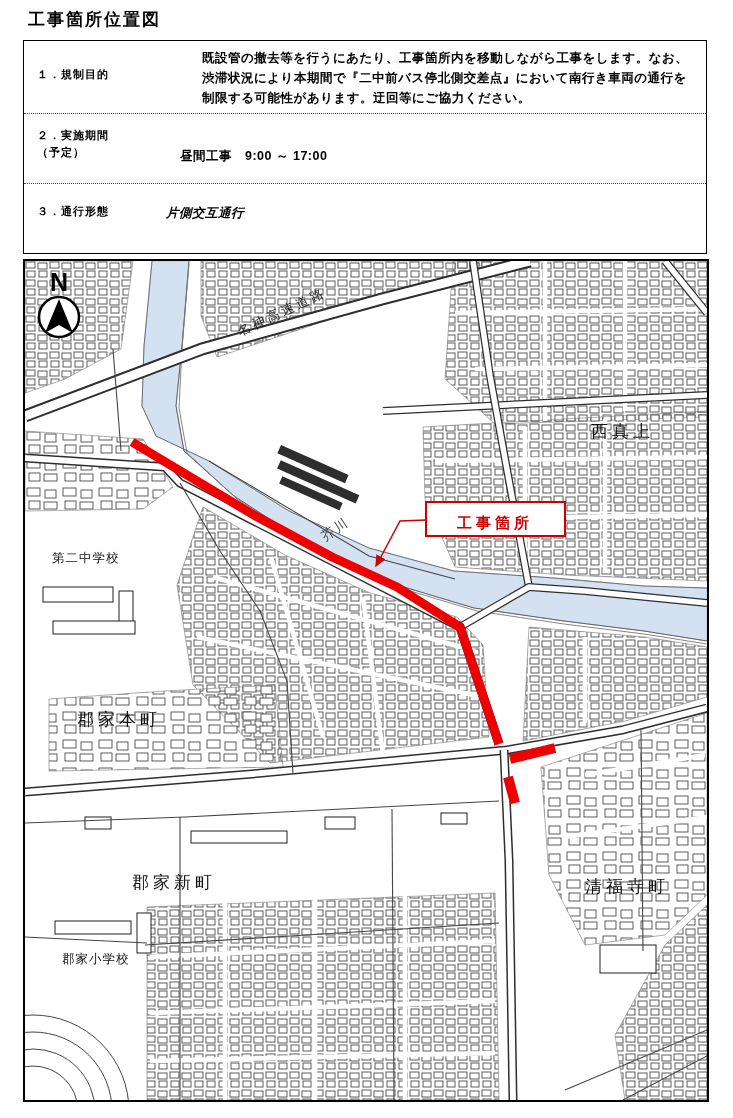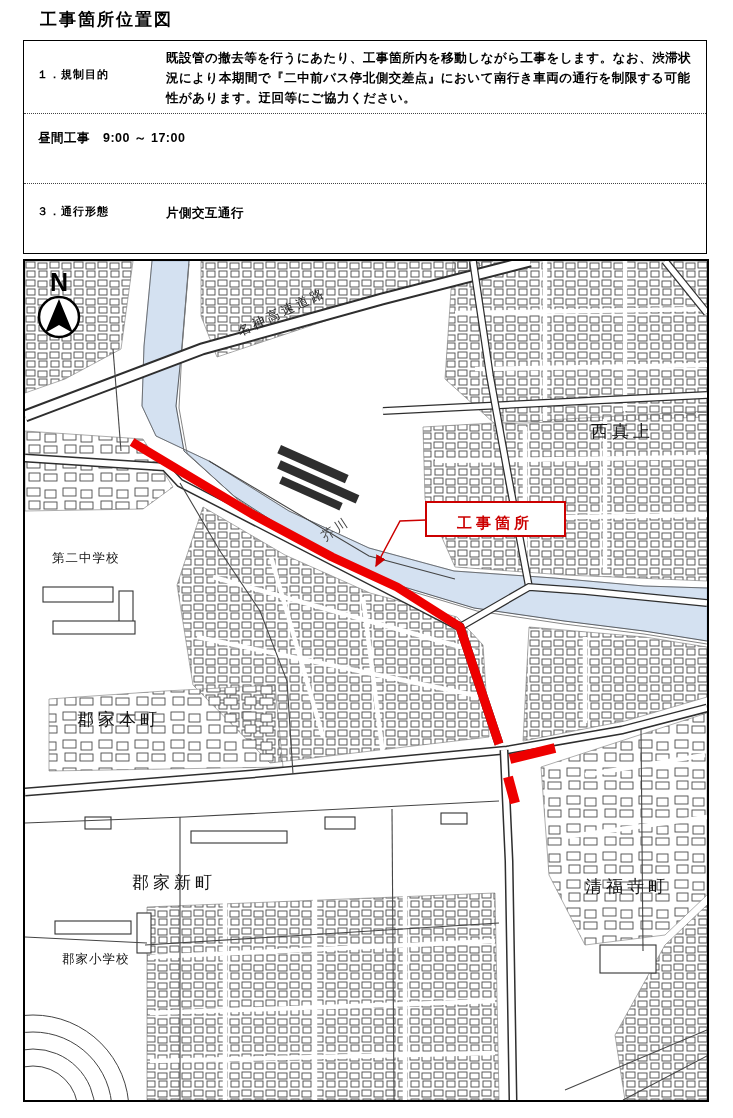--- a/index.html
+++ b/index.html
@@ -1,35 +1,35 @@
 <!DOCTYPE html>
 <html><head>
 <meta charset="utf-8">
 <style>
   html,body{margin:0;padding:0;background:#fff;}
   body{width:733px;height:1118px;position:relative;overflow:hidden;
        font-family:"Liberation Sans","DejaVu Sans",sans-serif;color:#000;}
-  .title{position:absolute;left:40px;top:8px;font-size:17px;font-weight:bold;letter-spacing:2px;}
+  .title{position:absolute;left:28px;top:8px;font-size:17px;font-weight:bold;letter-spacing:2px;}
   .info-table{position:absolute;left:23px;top:40px;width:684px;height:214px;
       border:1.5px solid #000;box-sizing:border-box;display:flex;flex-direction:column;}
   .row{display:flex;box-sizing:border-box;}
   .row1{height:72px;}
   .row2{height:70px;border-top:1px dotted #444;}
   .row3{height:70px;border-top:1px dotted #444;}
   .cell-label{width:142px;box-sizing:border-box;padding-left:13px;
       font-size:11px;font-weight:bold;letter-spacing:1px;line-height:17px;}
   .cell-content{flex:1;box-sizing:border-box;padding-right:8px;
       font-size:12.5px;font-weight:bold;letter-spacing:0.5px;line-height:20px;}
   .row1 .cell-label{padding-top:25px;}
-  .row1 .cell-content{padding-top:7px;}
+  .row1 .cell-content{padding-top:7px;margin-left:36px;}
   .row2 .cell-label{padding-top:13px;}
   .row2 .cell-content{padding-top:13px;line-height:22px;}
-  .row2 .cell-content .l2{margin-left:14px;}
+  .row2 .cell-content .l2{margin-left:14px;margin-top:18px;}
   .row3 .cell-label{padding-top:19px;}
-  .row3 .cell-content{padding-top:19px;}
+  .row3 .cell-content{padding-top:19px;font-style:italic;}
   .map-wrap{position:absolute;left:23px;top:259px;width:686px;height:843px;
       border:2px solid #000;box-sizing:border-box;background:#fff;}
   svg{display:block;}
   .blk{stroke:#777;stroke-width:.6;}
   .stline{stroke:#fff;stroke-width:4.5;fill:none;}
   .lane{stroke:#454545;stroke-width:1.1;fill:none;}
   .road-c{fill:none;stroke:#2e2e2e;stroke-linecap:butt;}
   .road-f{fill:none;stroke:#fff;stroke-linecap:butt;}
   .bldg{fill:#fff;stroke:#333;stroke-width:1.1;}
   .district{font-family:"Liberation Serif","DejaVu Serif",serif;font-size:17px;fill:#111;letter-spacing:4px;}
@@ -45,20 +45,24 @@
 <div class="title">工事箇所位置図</div>
 
 <div class="info-table">
   <div class="row row1">
     <div class="cell-label">１．規制目的</div>
     <div class="cell-content">
       <span>既設管の撤去等を行うにあたり、工事箇所内を移動しながら工事をします。</span><span>なお、渋滞状況により本期間で『二中前バス停北側交差点』において南行き車両の通行を制限する可能性があります。迂回等にご協力ください。</span>
     </div>
   </div>
   <div class="row row2">
+    <div class="cell-label">
+      <div>２．実施期間</div>
+      <div>（予定）</div>
+    </div>
     <div class="cell-content">
       <div class="l2">昼間工事　9:00 ～ 17:00</div>
     </div>
   </div>
   <div class="row row3">
     <div class="cell-label">３．通行形態</div>
     <div class="cell-content">片側交互通行</div>
   </div>
 </div>
 

